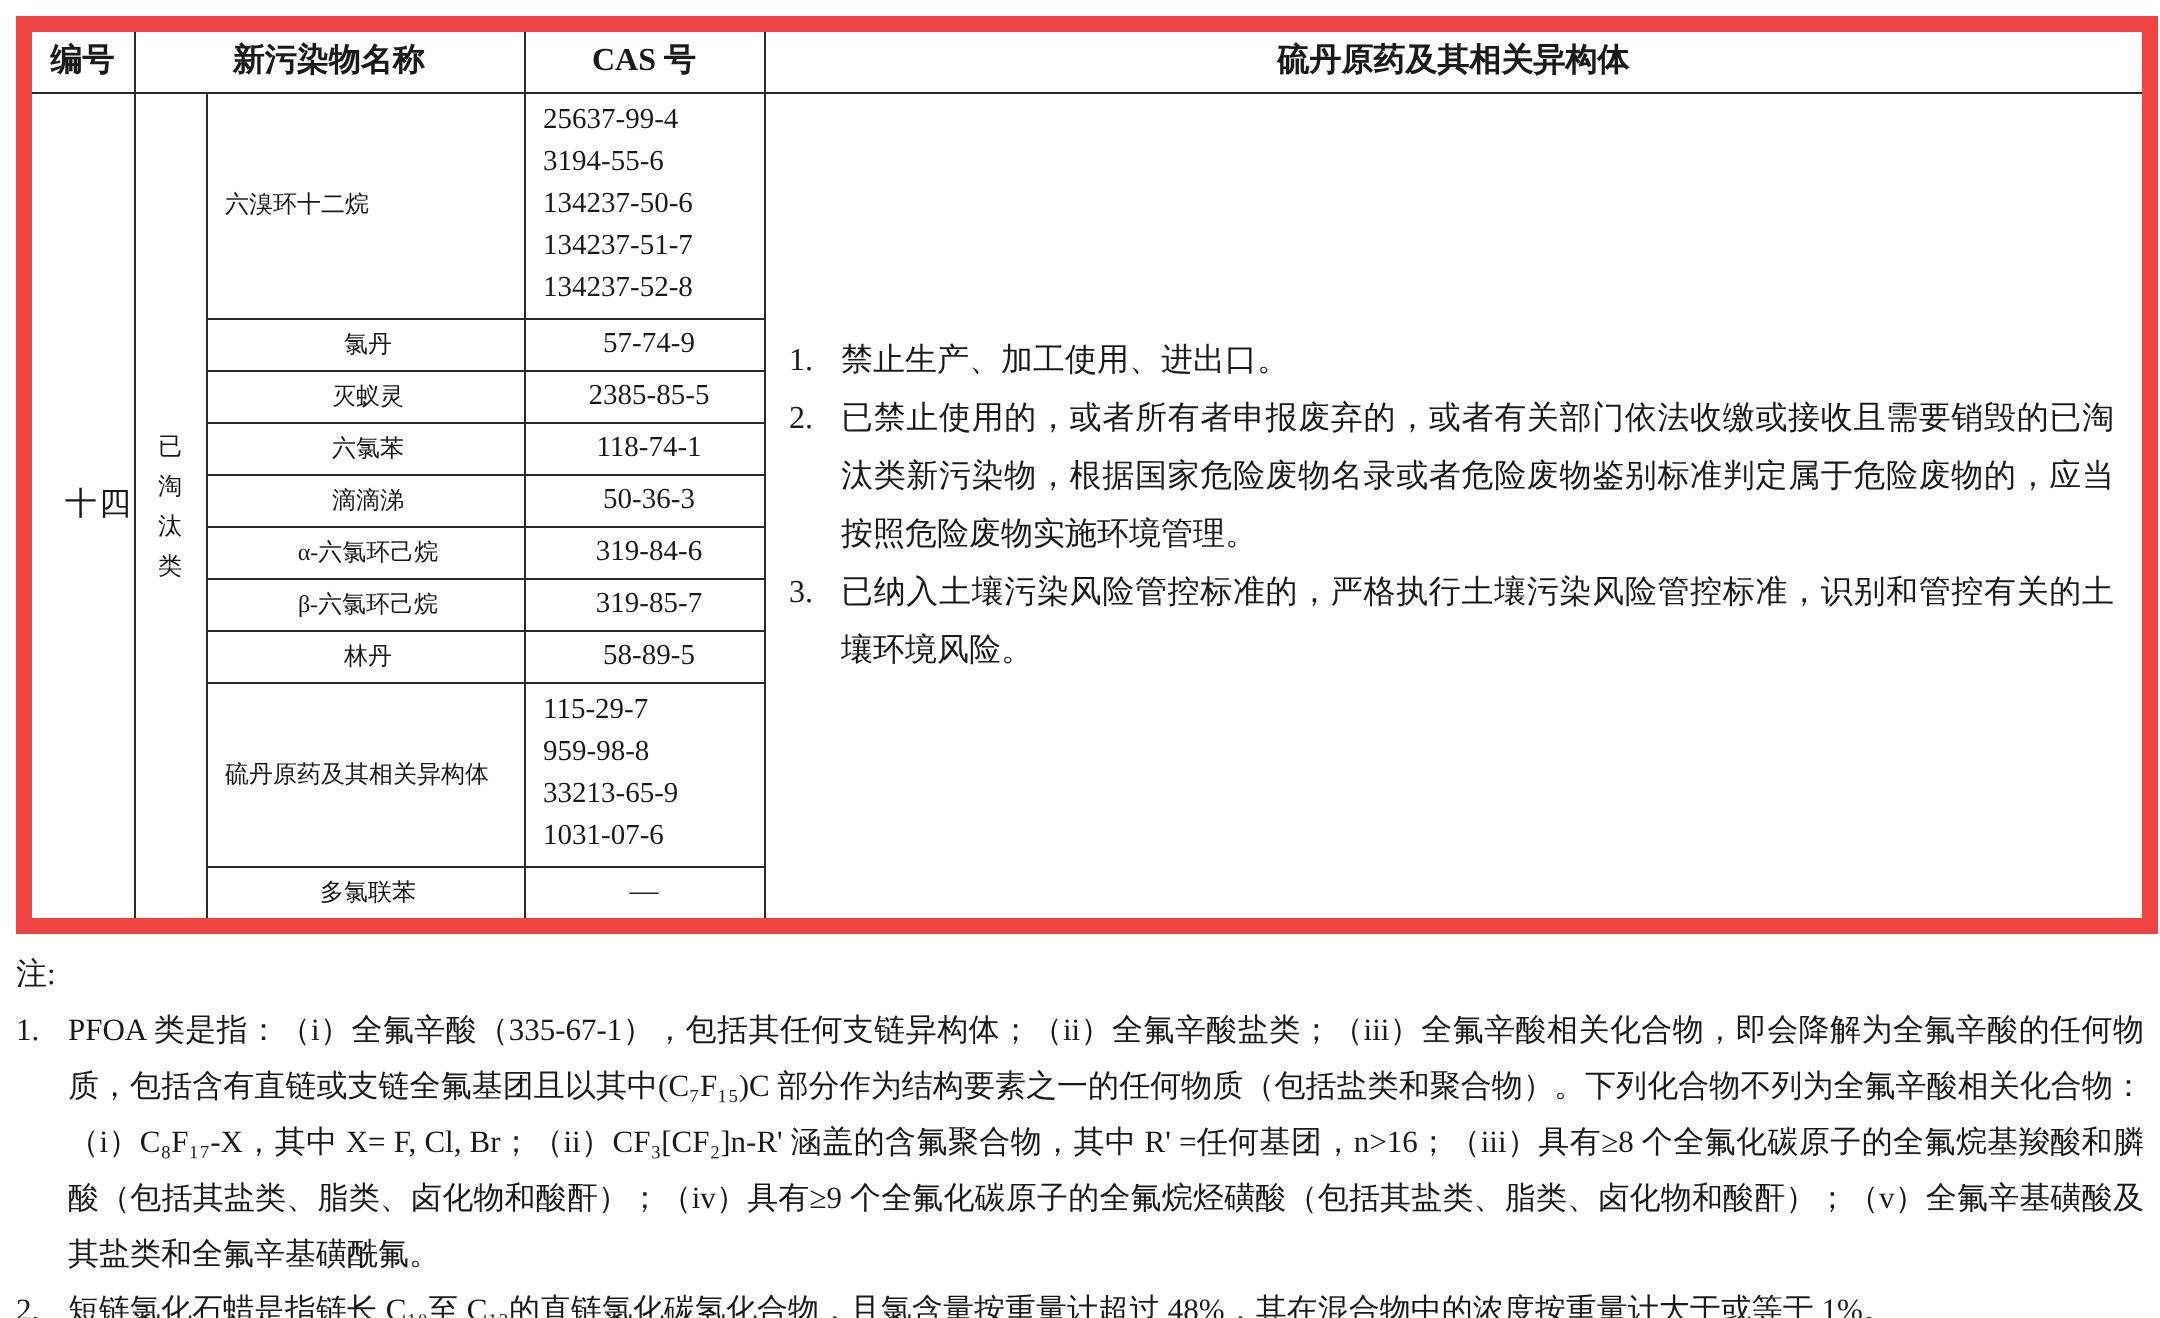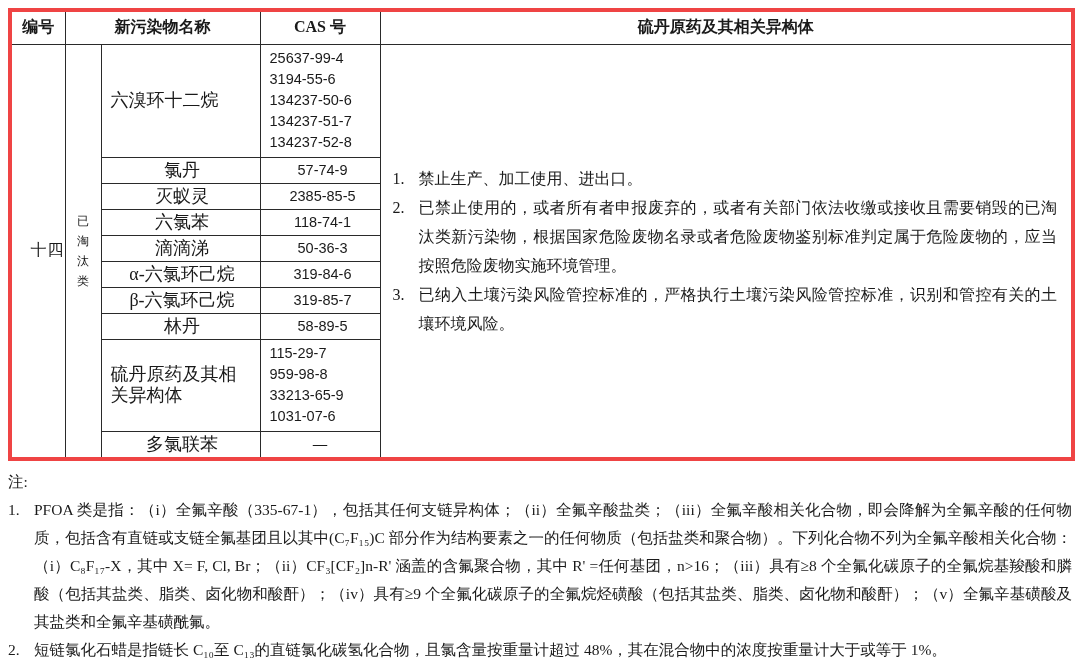--- a/index.html
+++ b/index.html
@@ -9,21 +9,21 @@
     font-family: "Liberation Serif", "DejaVu Serif", serif;
     color: #1a1a1a;
     overflow: hidden;
   }
   .page { padding: 8px 8px 0 8px; }
 
   table.main-table {
     border-collapse: collapse;
     table-layout: fixed;
     width: 1063px;
-    border: 4px solid #ef4444;
+    border: 8px solid #ef4444;
   }
   .main-table th, .main-table td {
     border: 1px solid #2a2a2a;
     vertical-align: middle;
   }
   .main-table th {
     font-weight: bold;
     font-size: 16px;
     text-align: center;
     height: 34px;
@@ -35,27 +35,27 @@
     letter-spacing: 1px;
   }
   td.cell-cat {
     text-align: center;
     font-size: 12px;
     line-height: 20px;
     padding: 0 9px;
     word-break: break-all;
   }
   td.cell-name {
-    font-size: 18px;
+    font-size: 12px;
     padding: 2px 6px 2px 9px;
     line-height: 21px;
     margin-left: 12px;
   }
   td.cell-cas {
-    font-family: Liberation Sans, sans-serif;
+    font-family: Liberation Serif, serif;
     font-size: 14.5px;
     padding: 2px 4px 2px 9px;
     line-height: 21px;
     white-space: pre-line;
   }
   td.cas-dash { text-align: center; padding-left: 4px; }
   tr.row-s  td.cell-name, tr.row-s  td.cell-cas { height: 26px; text-align: center; }
   tr.row-l5 td.cell-name, tr.row-l5 td.cell-cas { height: 113px; }
   tr.row-l4 td.cell-name, tr.row-l4 td.cell-cas { height: 92px; }
 

